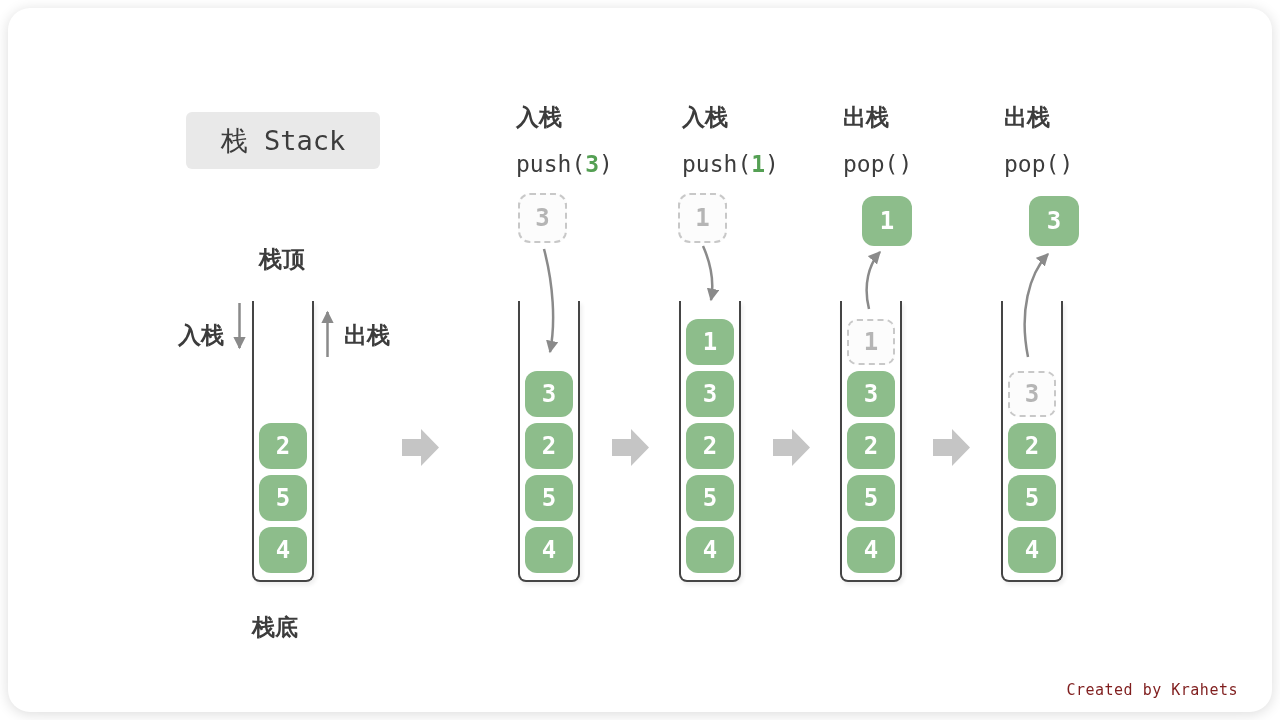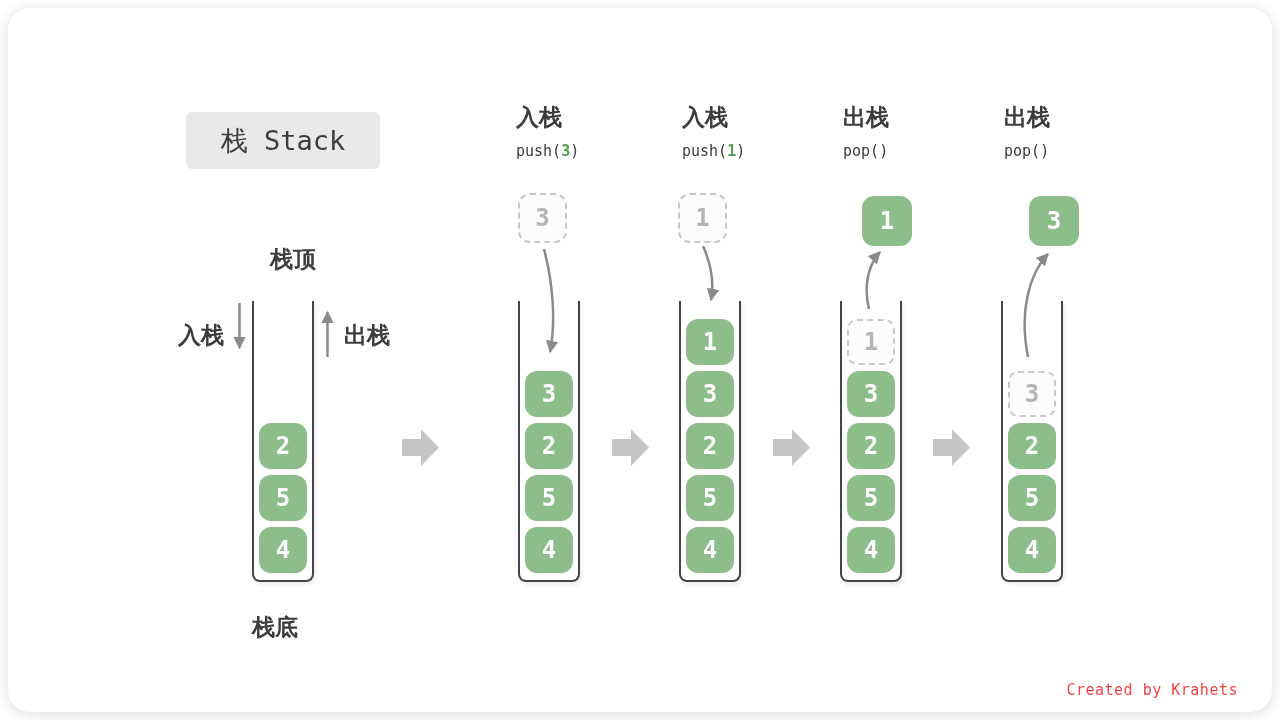--- a/index.html
+++ b/index.html
@@ -41,23 +41,23 @@
     font-size: 23px;
     color: var(--text-dark, #3c3c3c);
   }
   .op-label { position: absolute; top: 102px; }
   .op-name {
     font-weight: 700;
     font-size: 23px;
     color: var(--text-dark, #3c3c3c);
   }
   .op-code {
-    margin-top: 9px;
-    font-family: "DejaVu Sans Mono", "Liberation Mono", monospace;
-    font-size: 15px;
+    margin-top: 18px;
+    font-family: "DejaVu Sans Mono", "Liberation Mono", monospace;
+    font-size: 23px;
     color: var(--text-dark, #3c3c3c);
   }
   .op-code .arg {
     color: var(--code-green, #55a054);
     font-weight: 700;
   }
   .stack-container {
     position: absolute;
     top: 301px;
     width: 62px; height: 281px;
@@ -119,32 +119,32 @@
     left: 0; top: 0;
     width: 1280px; height: 720px;
     pointer-events: none;
   }
   .credit {
     position: absolute;
     right: 42px; bottom: 21px;
     font-family: "DejaVu Sans Mono", "Liberation Mono", monospace;
     font-size: 15px;
     letter-spacing: 0.5px;
-    color: #ef4444;
+    color: #7f1d1d;
   }
 </style>
 </head>
 <body>
 
 <div class="stage">
   <div class="card"></div>
 
   <div class="title-box">栈 Stack</div>
 
-  <div class="cn-label" style="left:243px; top:244px; width:100px; text-align:center;">栈顶</div>
+  <div class="cn-label" style="left:232px; top:244px; width:100px; text-align:center;">栈顶</div>
   <div class="cn-label" style="left:225px; top:612px; width:100px; text-align:center;">栈底</div>
   <div class="cn-label" style="left:168px; top:320px; width:56px; text-align:right;">入栈</div>
   <div class="cn-label" style="left:344px; top:320px; width:56px; text-align:left;">出栈</div>
 
   <div class="op-label" style="left:516px;">
     <div class="op-name">入栈</div>
     <div class="op-code"><span>push(</span><span class="arg">3</span><span>)</span></div>
   </div>
   <div class="op-label" style="left:682px;">
     <div class="op-name">入栈</div>

